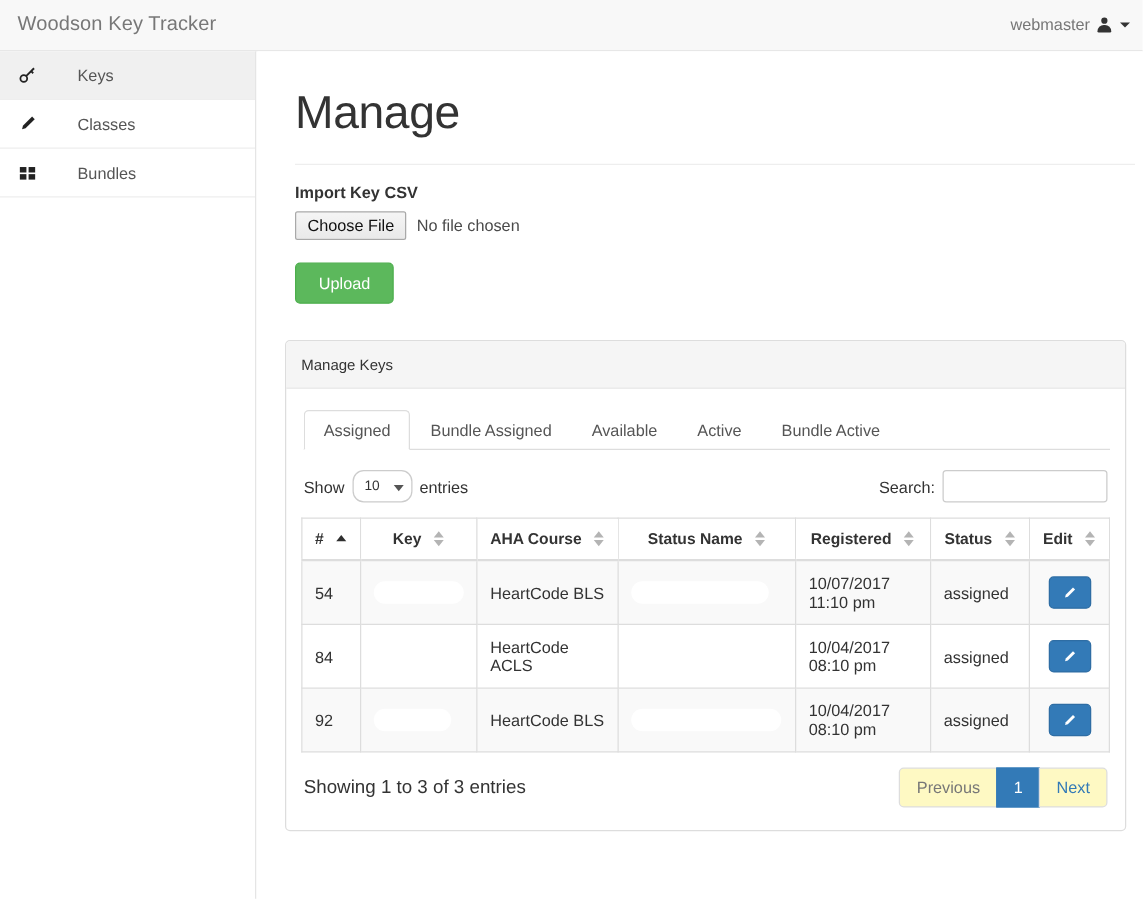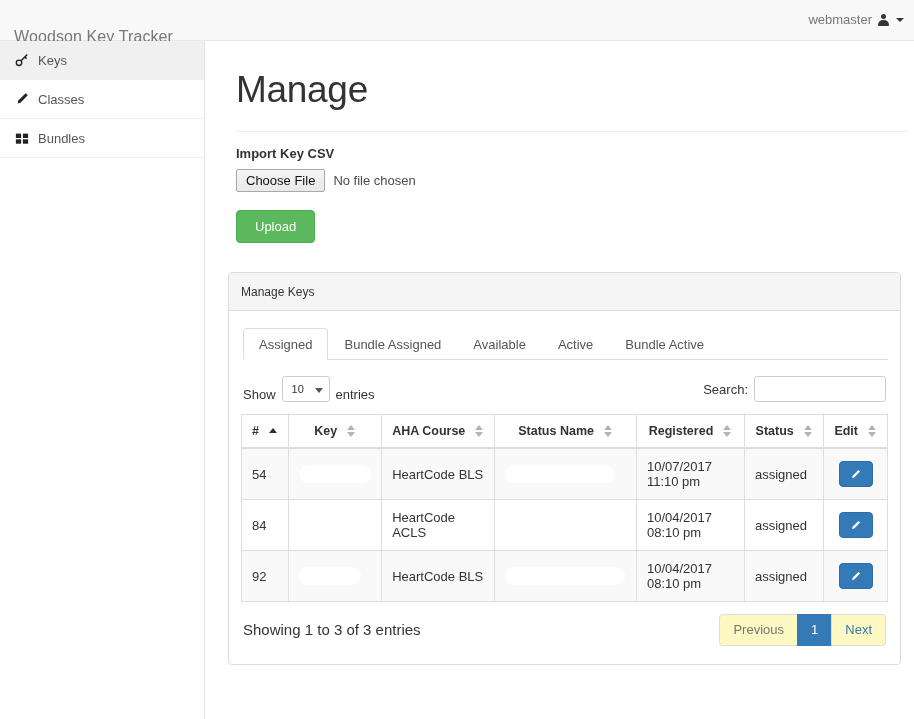--- a/index.html
+++ b/index.html
@@ -14,21 +14,21 @@
   }
 
   
   .navbar {
     position: absolute; left: 0; top: 0;
     width: 914px; height: 41px;
     background: #f8f8f8;
     border-bottom: 1px solid #e7e7e7;
   }
   .brand {
-    position: absolute; left: 14px; top: 28px;
+    position: absolute; left: 14px; top: 11px;
     font-size: 16px; color: #777777;
     letter-spacing: .1px;
     white-space: nowrap;
   }
   .user-menu {
     position: absolute; right: 10px; top: 12px;
     font-size: 13px; color: #777777;
     display: flex; align-items: center; gap: 6px;
     white-space: nowrap; cursor: pointer;
   }
@@ -64,21 +64,21 @@
     color: #555555;
     font-size: 13px;
     cursor: pointer;
   }
   .side-item.active { background: #f0f0f0; }
   .side-item .ico {
     width: 16px; margin-right: 8px;
     display: inline-flex; align-items: center; justify-content: center;
     color: #222222;
   }
-  .side-item .lbl { color: #555555; }
+  .side-item .lbl { color: #555555; margin-left: 24px; }
 
   
   .content {
     position: absolute; left: 206px; top: 41px;
     width: 708px; height: 678px;
     background: #ffffff;
     padding: 0 14px;
   }
   .page-title {
     margin: 0; padding: 28px 0 0 16px;
@@ -159,25 +159,25 @@
     border-color: #dddddd #dddddd #ffffff;
   }
   .tab:not(.active) { color: #555555; }
 
   
   .controls {
     display: flex; align-items: center; justify-content: space-between;
     margin: 14px 2px 0 2px;
     height: 30px;
   }
-  .show-entries { display: flex; align-items: flex-end; gap: 6px; font-size: 13px; color: #333333; }
+  .show-entries { display: flex; align-items: center; gap: 6px; font-size: 13px; color: #333333; }
   .sel {
     position: relative;
     width: 48px; height: 26px;
-    border: 1px solid #cccccc; border-radius: 3px;
+    border: 1px solid #cccccc; border-radius: 9px;
     background: #ffffff;
     display: flex; align-items: center;
     font-size: 11px; color: #333333;
     padding-left: 9px;
     cursor: pointer;
   }
   .sel .arrow {
     position: absolute; right: 6px; top: 11px;
     width: 0; height: 0;
     border-left: 4px solid transparent;

